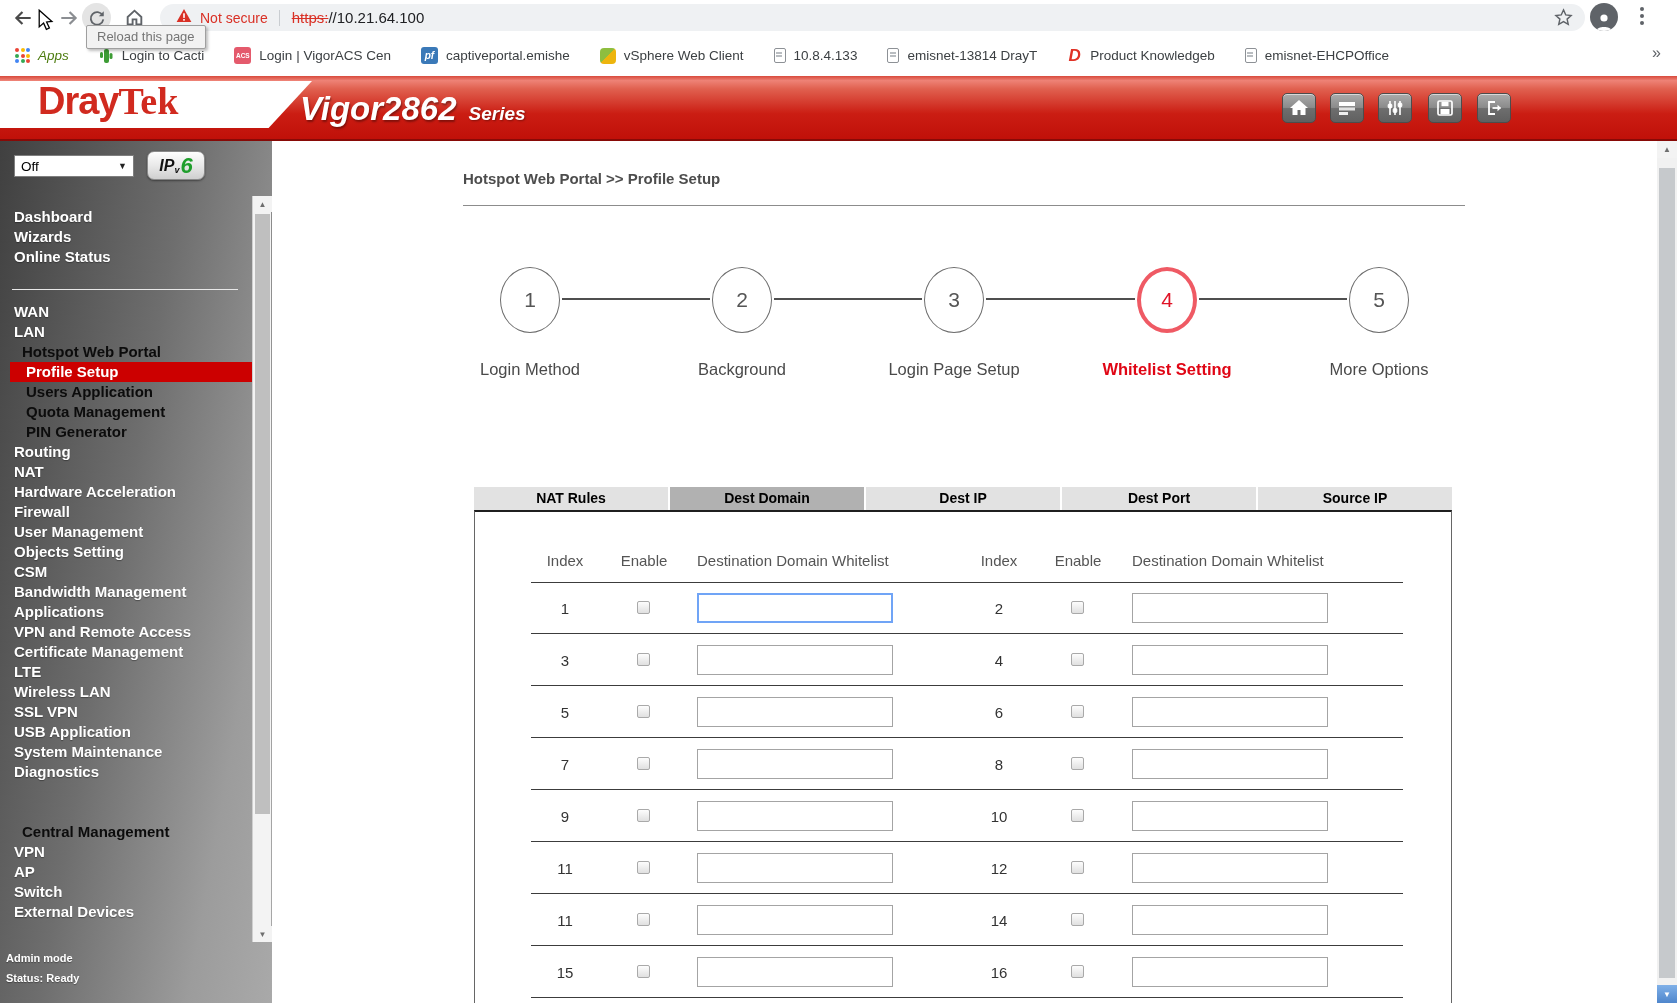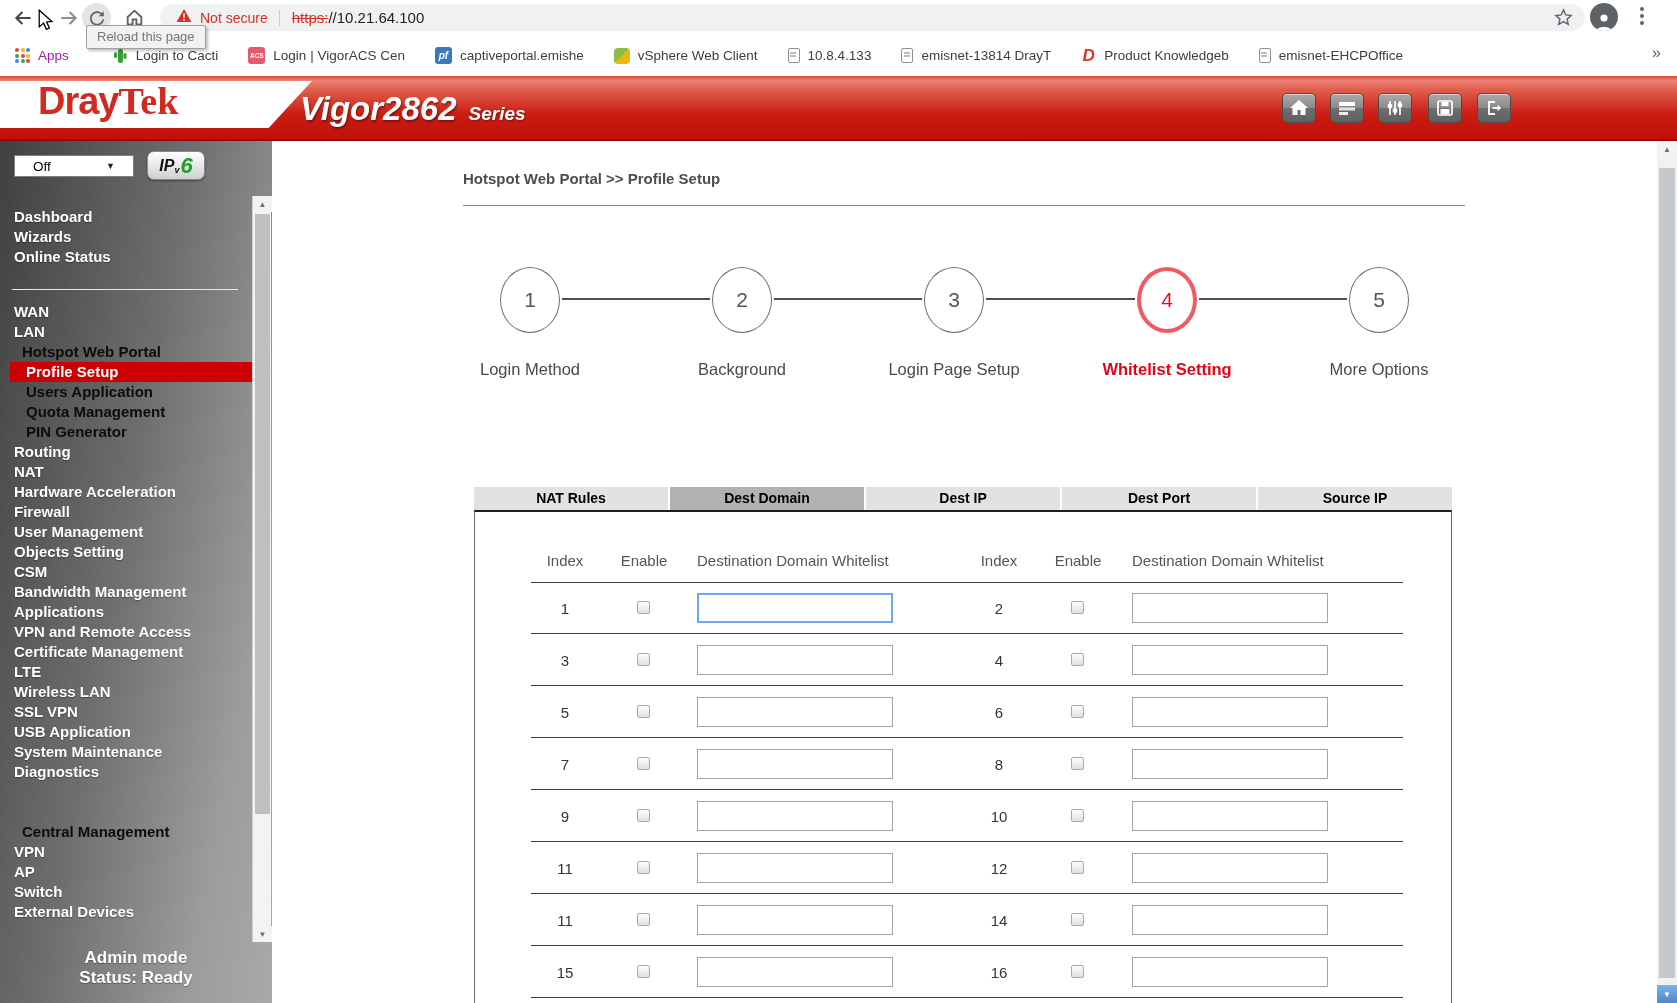--- a/index.html
+++ b/index.html
@@ -29,21 +29,21 @@
   .avatar { position:absolute; left:1590px; top:3px; width:28px; height:28px; border-radius:50%; background:#5f6368; display:flex; align-items:flex-end; justify-content:center; overflow:hidden; }
   .menu-dots { position:absolute; left:1640px; top:7px; display:flex; flex-direction:column; gap:3px; }
   .menu-dots span { width:4px; height:4px; border-radius:50%; background:#5f6368; }
   
   .bookmarks { position:absolute; left:0; top:35px; width:1677px; height:41px; background:#fff; display:flex; align-items:center; padding-left:15px; }
   .apps-grid { width:15px; height:15px; display:grid; grid-template-columns:repeat(3,1fr); gap:1.5px; margin-right:8px; flex:none; }
   .apps-grid span { width:4px; height:4px; border-radius:50%; }
   .apps-grid span:nth-child(1){background:#ea4335}.apps-grid span:nth-child(2){background:#fbbc05}.apps-grid span:nth-child(3){background:#4285f4}
   .apps-grid span:nth-child(4){background:#34a853}.apps-grid span:nth-child(5){background:#ea4335}.apps-grid span:nth-child(6){background:#fbbc05}
   .apps-grid span:nth-child(7){background:#4285f4}.apps-grid span:nth-child(8){background:#34a853}.apps-grid span:nth-child(9){background:#ea4335}
-  .apps-label { font-size:13.5px; color:#a21caf; margin-right:44px; }
+  .apps-label { font-size:13.5px; color:#4d7c0f; margin-right:30px;font-style:italic; }
   #bm-items { display:flex; align-items:center; gap:30px; }
   .bm { display:flex; align-items:center; gap:8px; }
   .bml { font-size:13.5px; color:#3c4043; white-space:nowrap; }
   .bmi { flex:none; display:flex; align-items:center; justify-content:center; }
   .bmi-cacti { width:15px; height:16px; position:relative; }
   .bmi-cacti::before { content:""; position:absolute; left:5.5px; top:1px; width:4.5px; height:14px; background:#3d9c35; border-radius:2px; }
   .bmi-cacti::after { content:""; position:absolute; left:1px; top:4px; width:3.5px; height:6px; background:#3d9c35; border-radius:2px; box-shadow:9.5px 1px 0 #3d9c35; }
   .bmi-acs { width:17px; height:17px; background:#e45a6c; border-radius:3px; color:#fff; font-size:6.5px; font-weight:bold; }
   .bmi-pf { width:17px; height:17px; background:#3a79b8; border-radius:3px; color:#fff; font-size:10px; font-weight:bold; font-style:italic; }
   .bmi-vsphere { width:16px; height:16px; border-radius:4px; background:linear-gradient(135deg,#8ebe3f 50%,#edb50e 50%); }
@@ -64,37 +64,37 @@
   .modelwrap { position:absolute; left:300px; top:14px; display:flex; align-items:baseline; z-index:2; }
   .model { color:#fff; font-size:33px; font-weight:800; font-style:italic; letter-spacing:0; text-shadow:1px 2px 2px rgba(0,0,0,.35); }
   .series { color:#fff; font-size:19px; font-weight:700; font-style:italic; margin-left:12px; text-shadow:1px 1px 2px rgba(0,0,0,.35); }
   .hbtn { position:absolute; top:17px; width:34px; height:30px; border-radius:5px; border:1px solid #4c4c4c;
     background:linear-gradient(180deg,#ababab 0%,#8b8b8b 48%,#6e6e6e 52%,#606060 100%);
     box-shadow:inset 0 1px 0 rgba(255,255,255,.55); display:flex; align-items:center; justify-content:center; }
   
   .sidebar { position:absolute; left:0; top:141px; width:272px; height:862px;
     background:linear-gradient(100deg,#404040 0%,#6e6e6e 45%,#9c9c9c 80%,#a9a9a9 100%); }
   .mode-select { position:absolute; left:14px; top:14px; width:120px; height:22px; background:#fff; border:1px solid #7f7f7f;
-    font-size:13.5px; color:#000; display:flex; align-items:center; justify-content:space-between; padding:0 18px; }
+    font-size:13.5px; color:#000; display:flex; align-items:center; justify-content:space-between; padding:0 6px; }
   .mode-select .sel-arrow { font-size:9px; color:#222; }
   .ipv6-btn { position:absolute; left:147px; top:10px; width:58px; height:29px; border-radius:7px; border:1px solid #8a8a8a;
     background:linear-gradient(180deg,#fefefe 0%,#e9e9e9 50%,#cfcfcf 100%); box-shadow:0 1px 2px rgba(0,0,0,.4);
     display:flex; align-items:center; justify-content:center; font-style:italic; }
   .ipv6-btn .ip { font-size:16px; font-weight:800; color:#111; }
   .ipv6-btn .v { font-size:9px; font-weight:800; color:#111; position:relative; top:4px; }
   .ipv6-btn .six { font-size:22px; font-weight:800; color:#1f9e2c; margin-left:1px; }
   .side-menu { position:absolute; left:0; top:66px; width:252px; list-style:none; }
   .mitem { font-size:15px; font-weight:bold; line-height:20px; white-space:nowrap; }
   .m-white { color:#fff; padding-left:14px; text-shadow:0 1px 1px rgba(0,0,0,.35); }
   .m-black { color:#0c0c0c; padding-left:22px; }
   .m-sub { color:#0c0c0c; padding-left:26px; }
   .m-active { background:#cc0000; color:#fff; margin-left:10px; padding-left:16px; width:242px; }
   .mdivider { border-top:1px solid #e8e8e8; margin:22px 14px 12px 12px; height:0; }
   .mgap { height:40px; }
-  .admin-block { position:absolute; left:0; top:807px; width:266px; text-align:center; color:#fff; font-weight:bold; font-size:17px; line-height:20px; text-shadow:0 1px 1px rgba(0,0,0,.35);padding-left:6px; }
+  .admin-block { position:absolute; left:0; top:807px; width:266px; text-align:left; color:#fff; font-weight:bold; font-size:11px; line-height:20px; text-shadow:0 1px 1px rgba(0,0,0,.35);padding-left:6px; }
   .side-scroll { position:absolute; left:252px; top:55px; width:19px; height:746px; background:#f3f3f3; border-left:1px solid #cfcfcf; }
   .scroll-arrow { position:absolute; left:0; width:19px; height:16px; display:flex; align-items:center; justify-content:center;
     font-size:8px; color:#6e6e6e; background:#f3f3f3; }
   .side-scroll .up { top:0; }
   .side-scroll .down { bottom:0; }
   .side-thumb { position:absolute; left:2px; top:18px; width:15px; height:600px; background:#bfbfbf; }
   
   .content { position:absolute; left:272px; top:141px; width:1385px; height:862px; background:#fff; }
   .crumb { position:absolute; left:191px; top:29px; font-size:15px; font-weight:bold; color:#4d4d4d; }
   .rule { position:absolute; left:191px; top:64px; width:1002px; border-top:1px solid #8c8c8c; }

